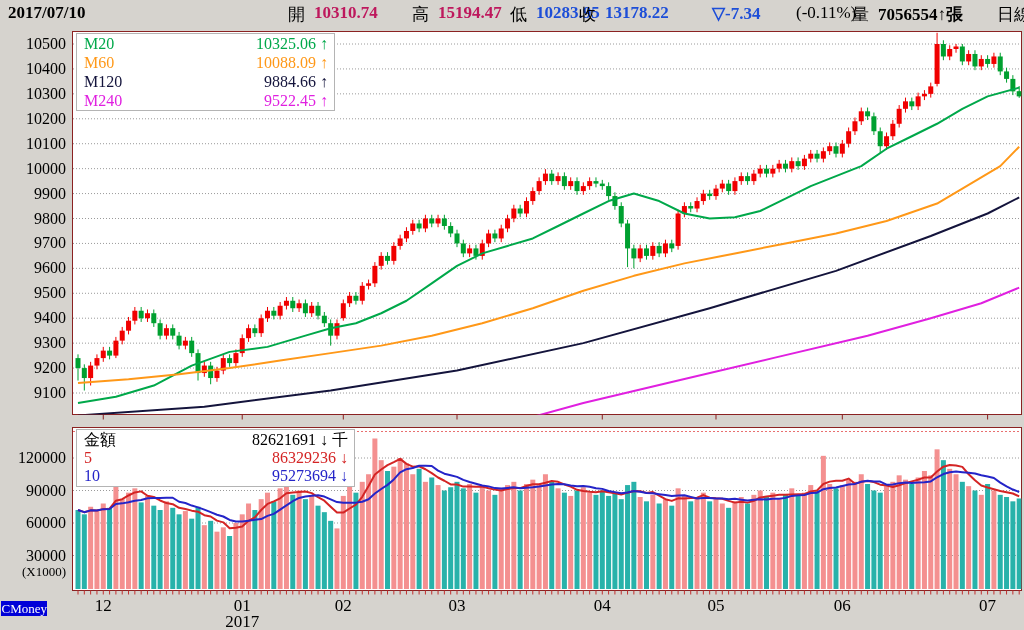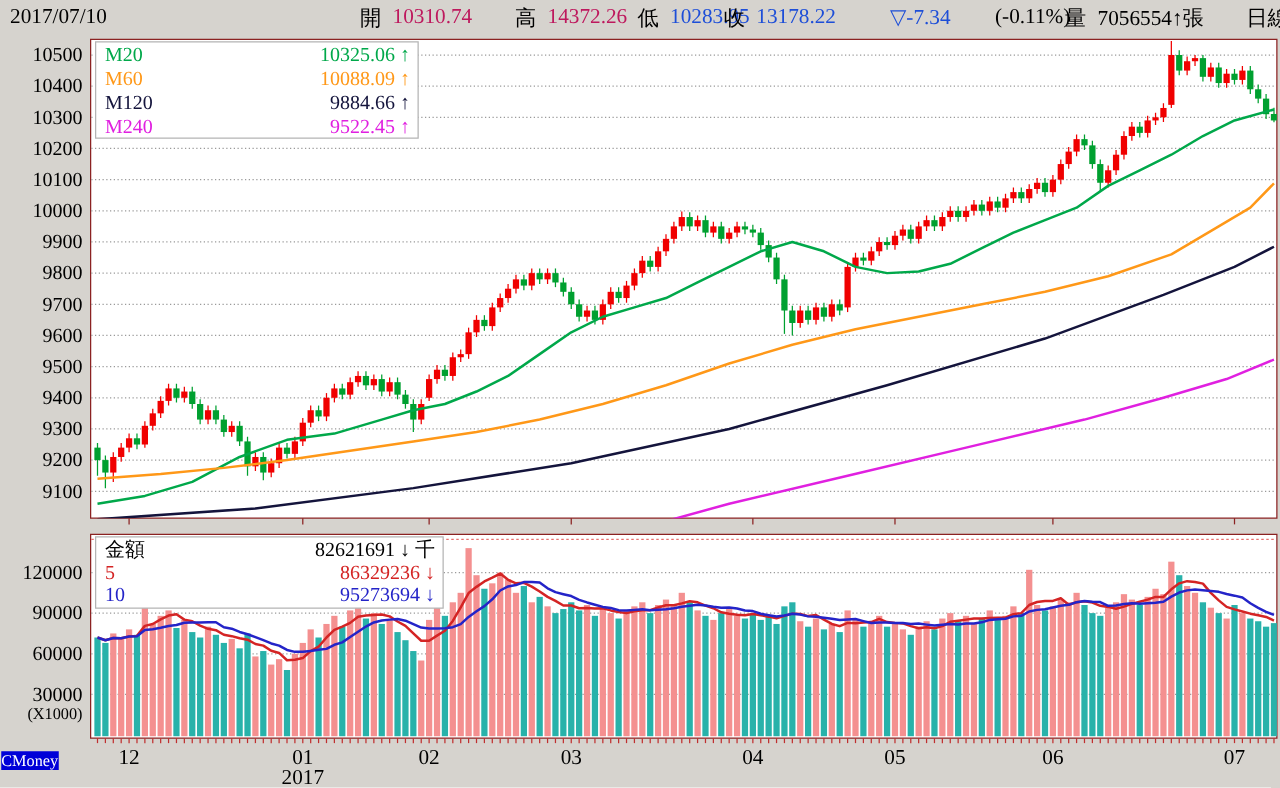--- a/index.html
+++ b/index.html
@@ -1,34 +1,34 @@
 <!DOCTYPE html>
 <html><head>
 <meta charset="utf-8">
 <style>
   html,body{margin:0;padding:0}
   body{width:1024px;height:630px;background:#d6d3ce;font-family:"Liberation Serif",serif;position:relative;overflow:hidden}
   #hdr{position:absolute;top:3px;left:0;width:1024px;height:22px;font-size:17px;color:#000;white-space:nowrap;z-index:2}
   #hdr span{position:absolute;top:0}
-  .b{font-weight:normal}
+  .b{font-weight:bold}
   .red{color:#be185d}
   .grn{color:#1d4ed8}
   #chart{position:absolute;left:0;top:0;z-index:1}
   #cm{position:absolute;left:1px;top:601px;width:46px;height:15px;background:#0000d8;color:#ffffff;
-      font-size:13px;text-align:left;line-height:15px;z-index:3}
+      font-size:13px;text-align:right;line-height:15px;z-index:3}
 </style>
 </head>
 <body>
 
 <div id="hdr">
   <span style="left:8px" class="b">2017/07/10</span>
   <span style="left:288px">開</span>
   <span style="left:314px" class="b red">10310.74</span>
   <span style="left:412px">高</span>
-  <span style="left:438px" class="b red">14372.26</span>
+  <span style="left:438px" class="b red">15194.47</span>
   <span style="left:510px">低</span>
   <span style="left:536px" class="b grn">10283.95</span>
   <span style="left:579px">收</span>
   <span style="left:605px" class="b grn">13178.22</span>
   <span style="left:712px" class="b grn">▽-7.34</span>
   <span style="left:796px">(-0.11%)</span>
   <span style="left:852px">量</span>
   <span style="left:878px" class="b">7056554↑張</span>
   <span style="left:997px">日線</span>
 </div>

